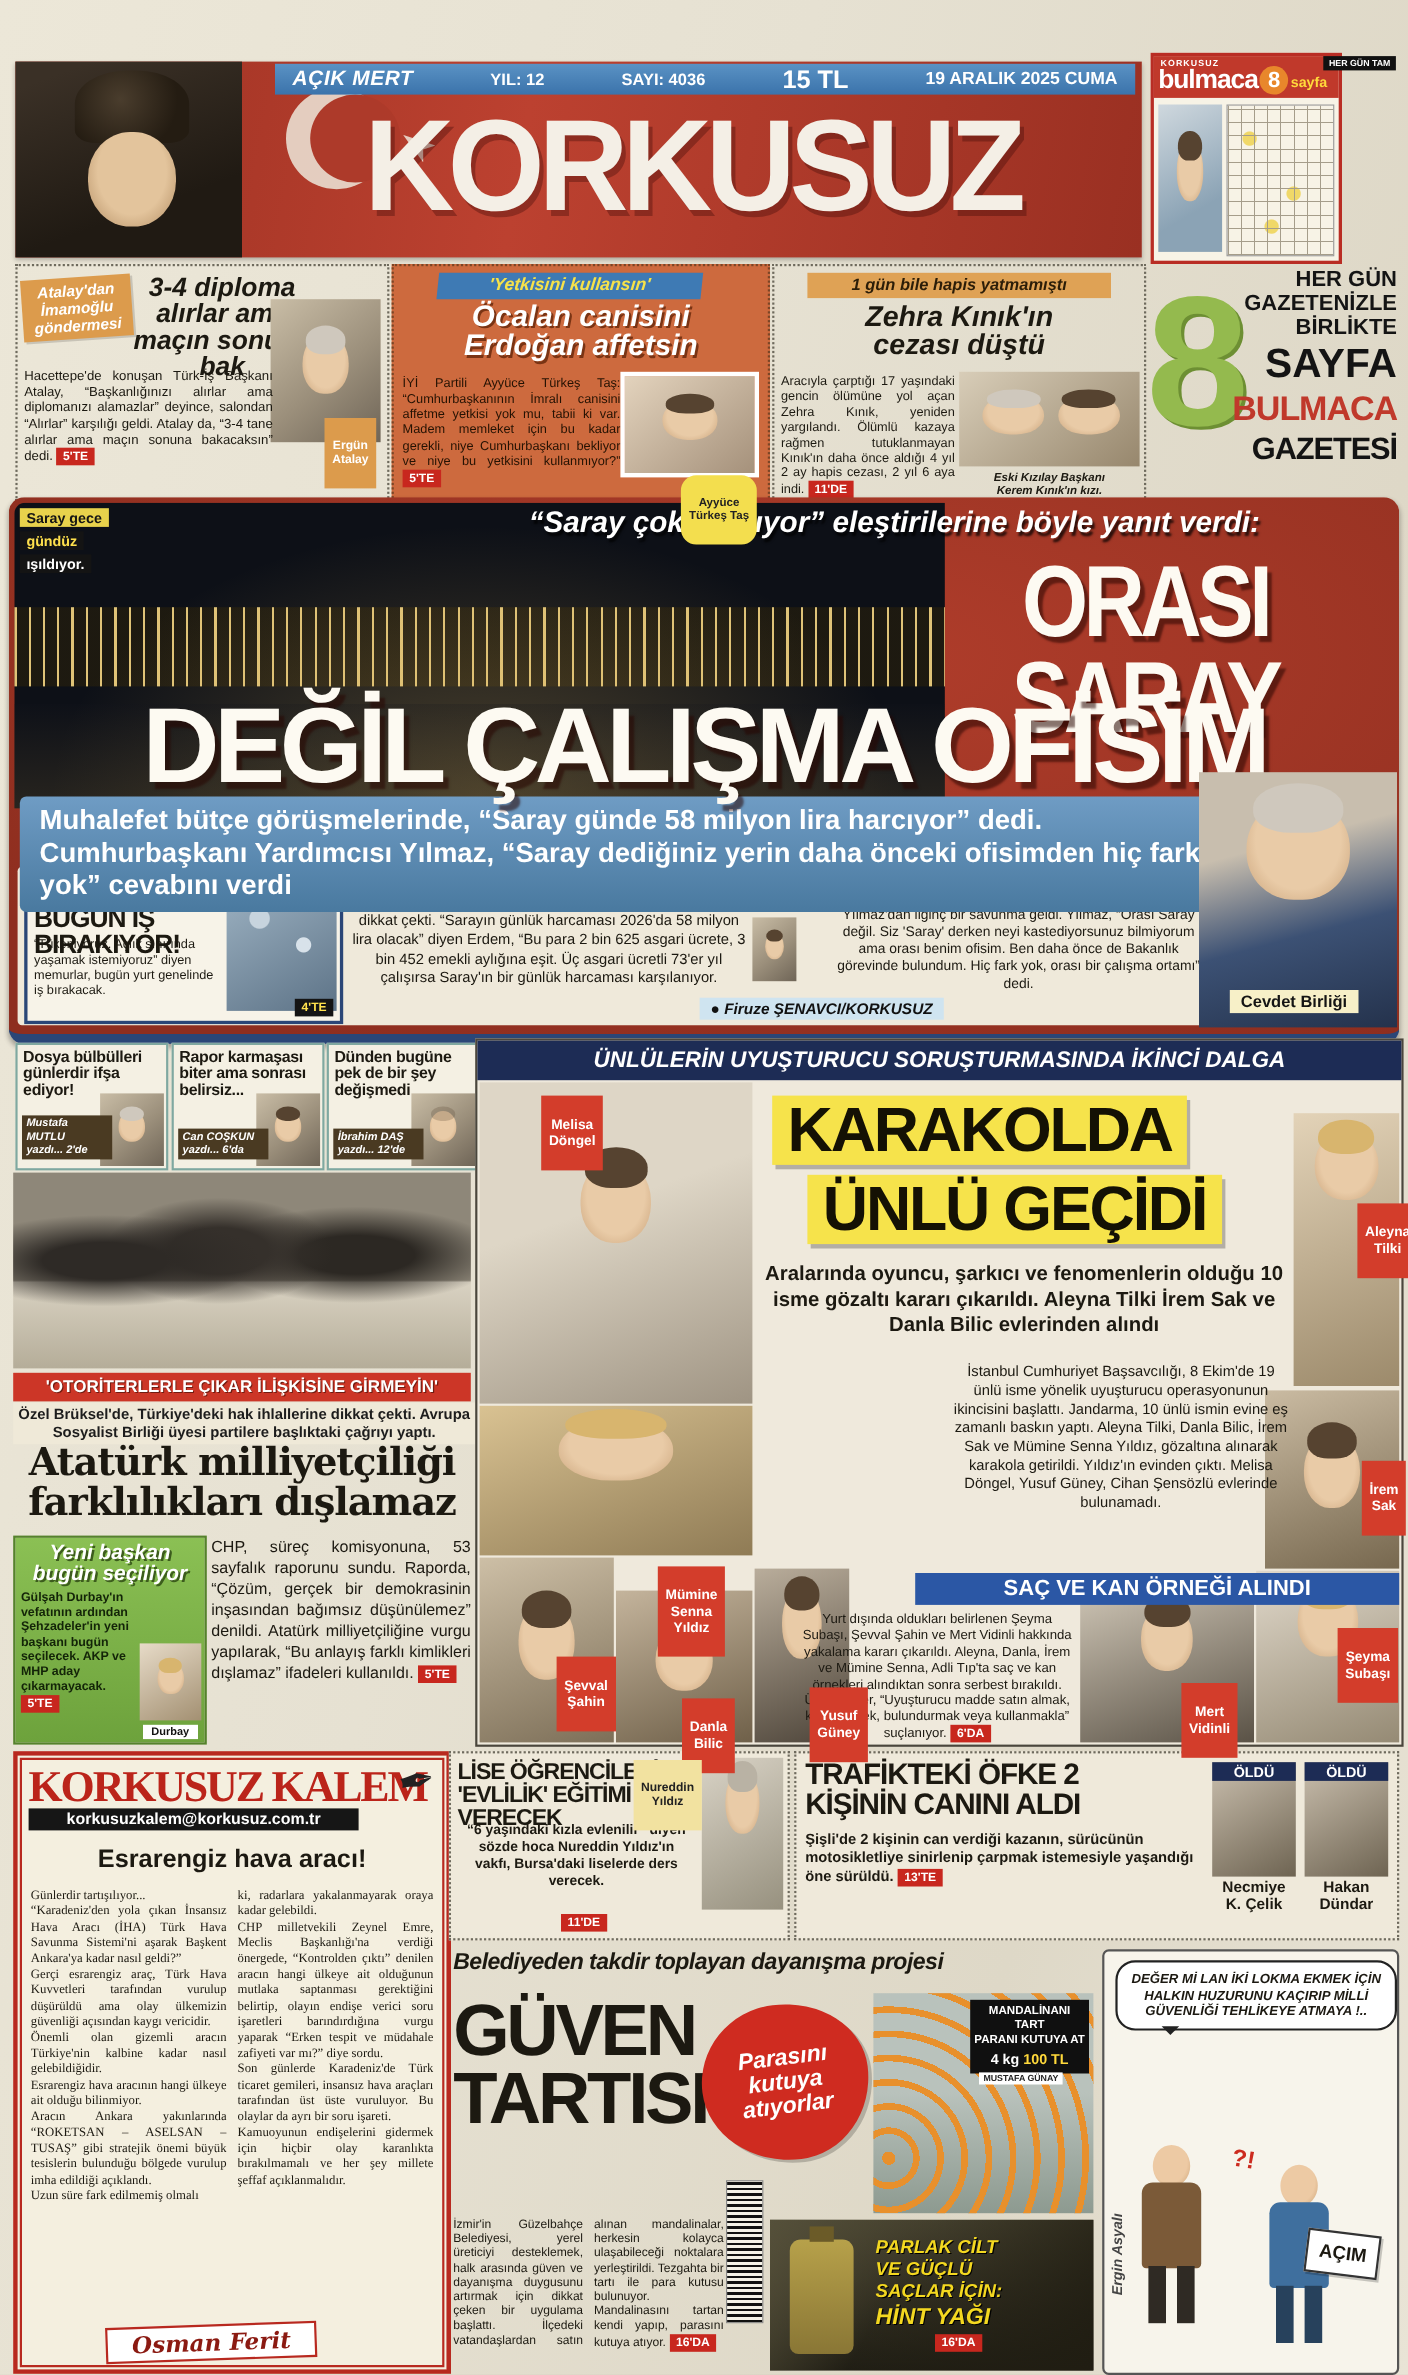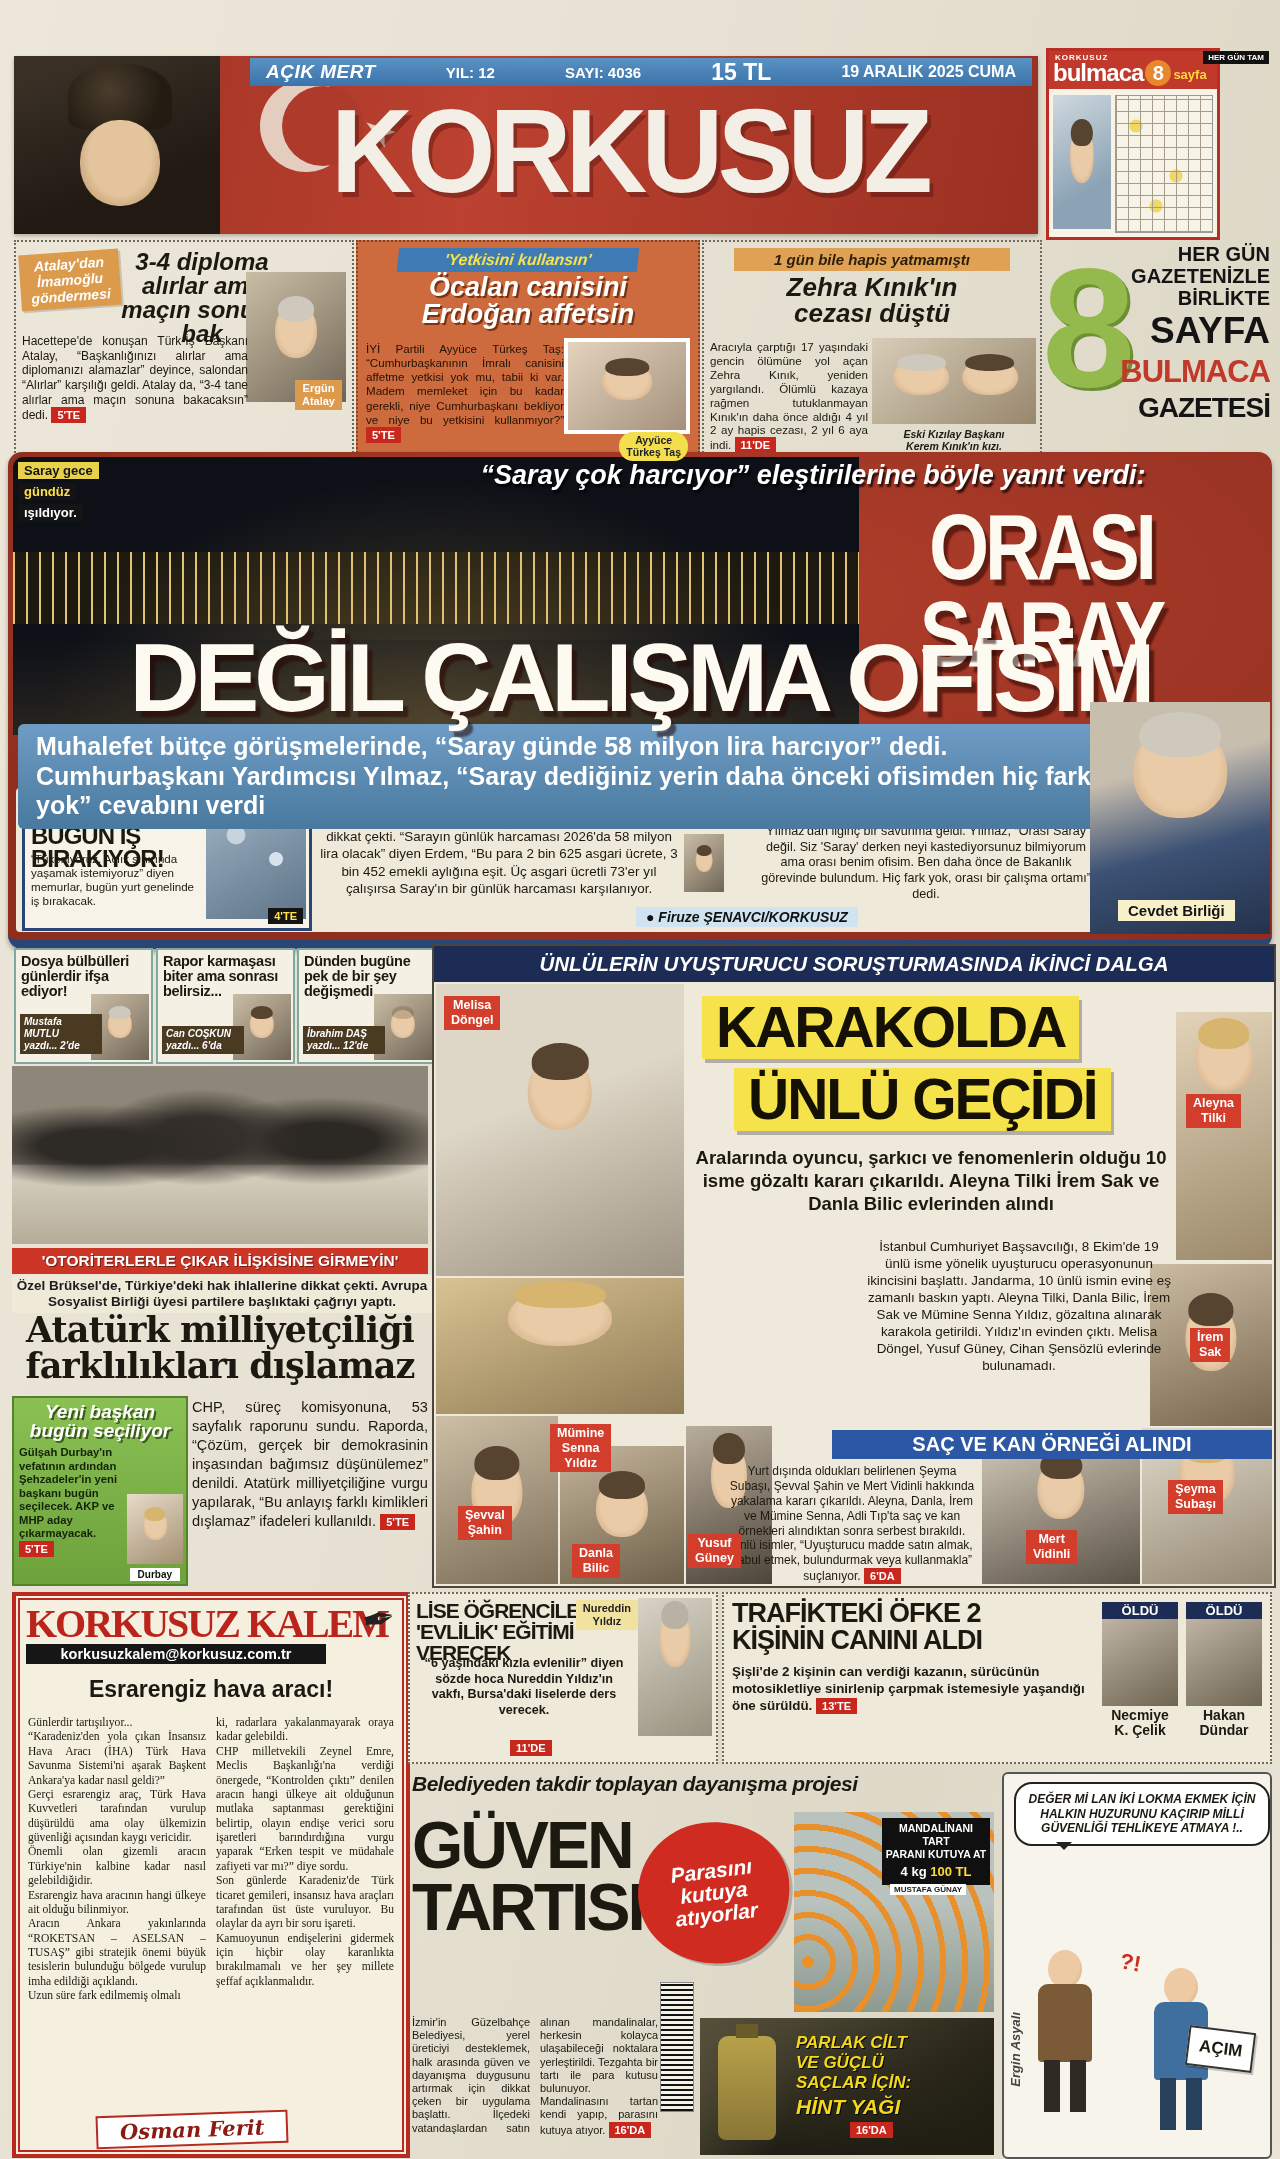--- a/index.html
+++ b/index.html
@@ -12,21 +12,21 @@
         background:radial-gradient(ellipse at 50% 42%,#e9cba7 58%,#c7a077);border-radius:50% 50% 46% 46%;}
   .face::after{content:"";position:absolute;left:6%;top:-14%;width:88%;height:48%;
         border-radius:50% 50% 42% 42%;background:#564330;}
   .face.gray::after{background:#cfc8bd;}
   .face.bald::after{opacity:.25;}
   .face.blonde::after{background:#d8b56e;}
   .pg{display:inline-block;background:#c8271e;color:#fff;font-weight:900;font-size:11px;
       padding:1px 6px;line-height:1.3;vertical-align:baseline;}
   .pg.dark{background:#141414;color:#ffe14d;}
   .tag{position:absolute;background:#d33d2b;color:#fff;font-weight:700;font-size:12.5px;
-      padding:2px 7px;line-height:1.18;text-align:center;white-space:pre-line;z-index:5;}
+      padding:19px 7px;line-height:1.18;text-align:center;white-space:pre-line;z-index:5;margin-left:48px;}
   .dotted{border:2px dotted #6e6a5d;}
 
   
   #masthead{position:absolute;left:14px;top:56px;width:1024px;height:178px;
       background:linear-gradient(100deg,#9c3122,#bc4130 45%,#9a3022);box-shadow:0 2px 4px rgba(0,0,0,.25);}
   #flagwrap{position:absolute;left:206px;top:6px;width:250px;height:168px;overflow:hidden;opacity:.85;}
   #crescent{position:absolute;left:40px;top:18px;width:92px;height:92px;border-radius:50%;background:#eee7da;}
   #crescent::after{content:"";position:absolute;left:22px;top:6px;width:82px;height:80px;border-radius:50%;background:#ad3a2a;}
   #flagstar{position:absolute;left:142px;top:46px;color:#eee7da;font-size:40px;transform:rotate(18deg);}
   #mphoto{position:absolute;left:0;top:0;width:206px;height:178px;

